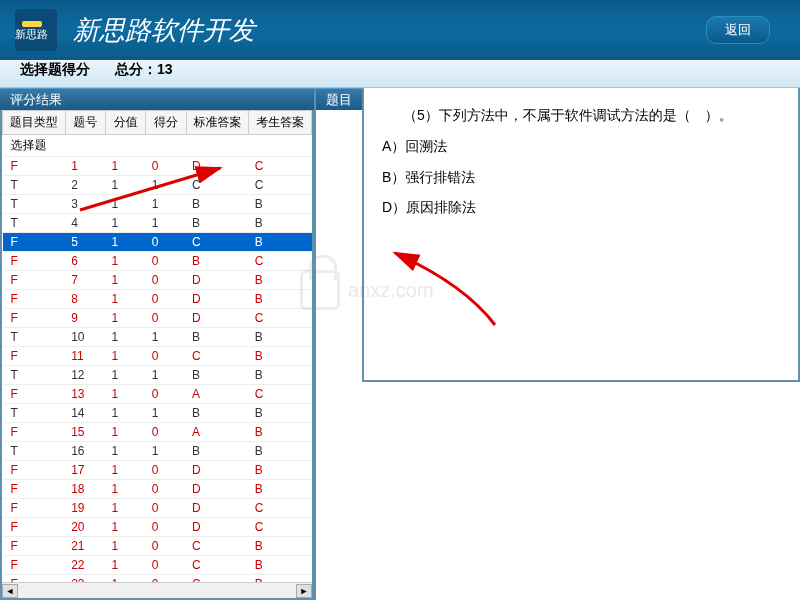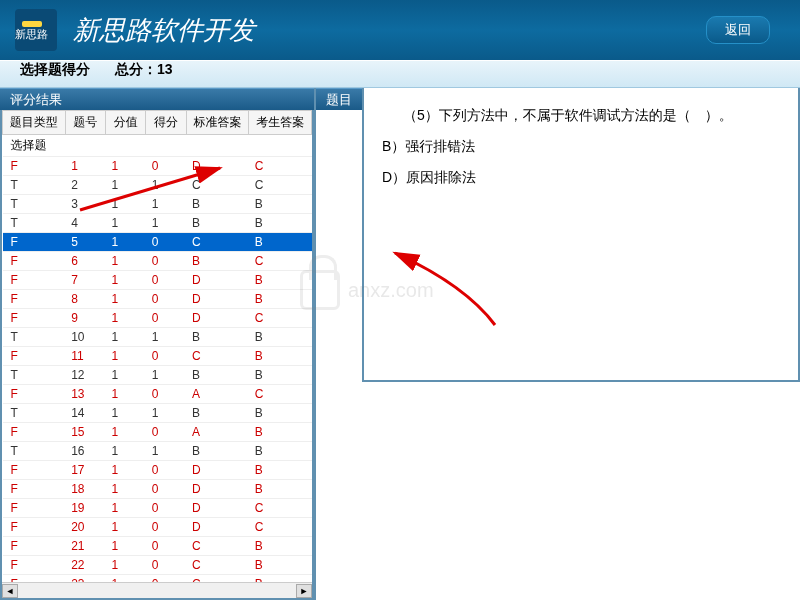--- a/index.html
+++ b/index.html
@@ -279,20 +279,21 @@
         <div class="sb-btn">►</div>
       </div>
     </div>
   </div>
   <div class="right">
     <div class="right-top">
       <div class="panel-hdr">题目</div>
       <div class="panel-body">
         <div class="question">
           <div style="text-indent:1.5em">（5）下列方法中，不属于软件调试方法的是（　）。</div>
+          <div>A）回溯法</div>
           <div>B）强行排错法</div>
           <div>D）原因排除法</div>
         </div>
       </div>
     </div>
     <div class="right-bottom">
     </div>
   </div>
 </div>
 

